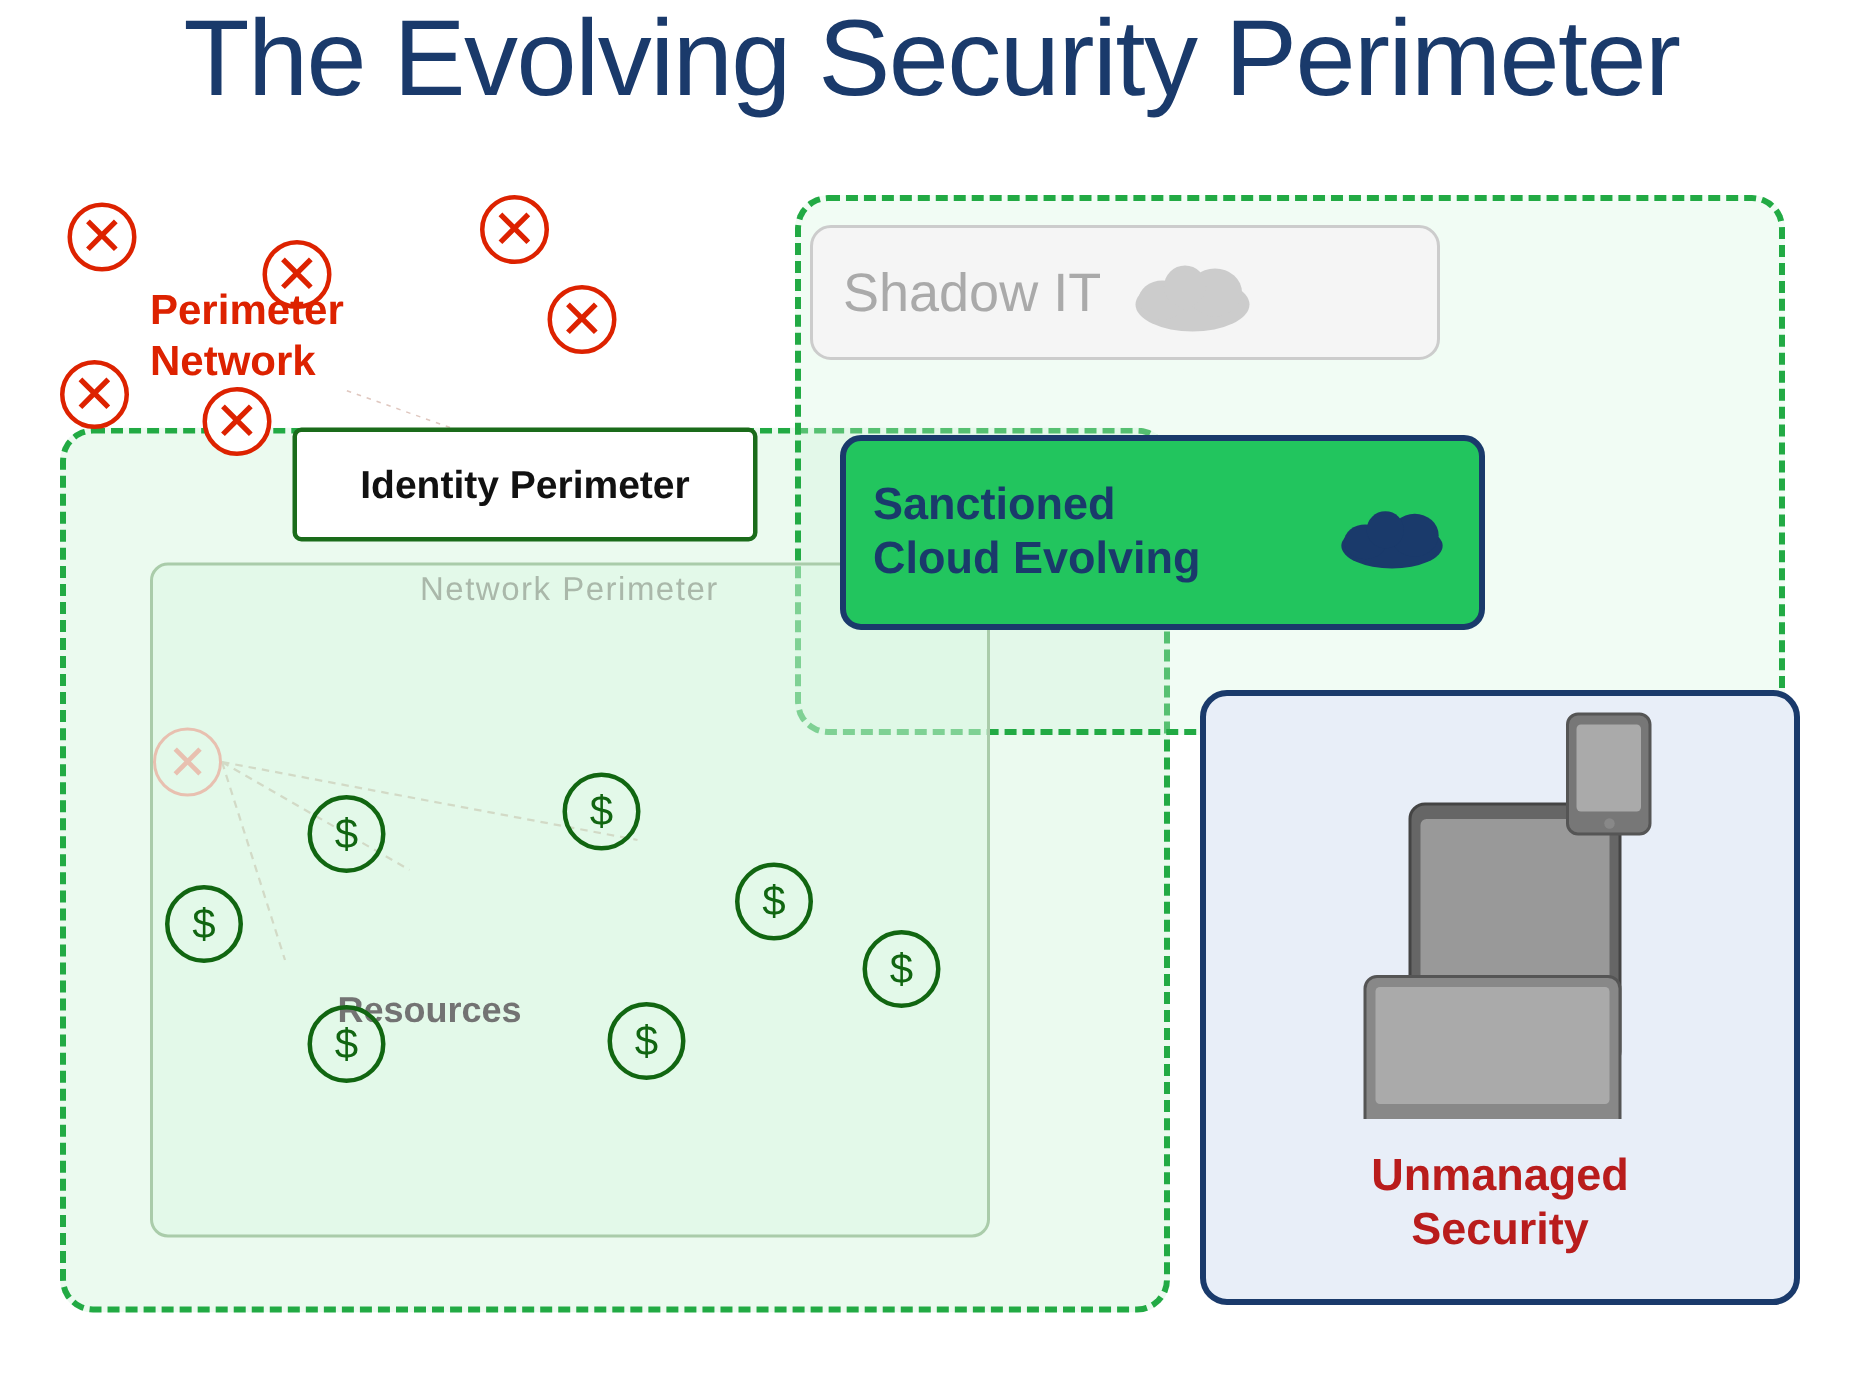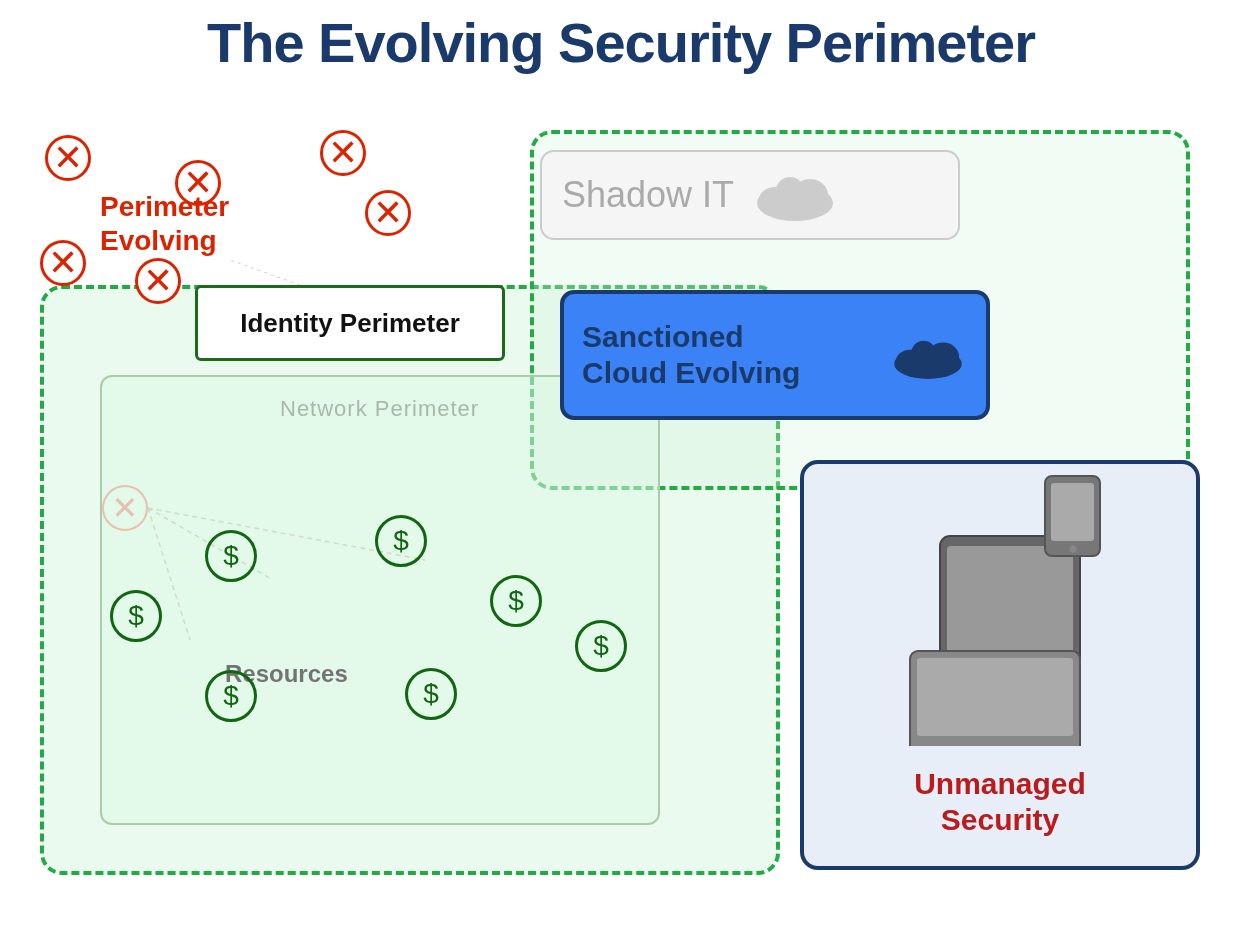--- a/index.html
+++ b/index.html
@@ -7,24 +7,24 @@
       width: 1242px;
       height: 932px;
       background: #ffffff;
       font-family: 'Segoe UI', Arial, sans-serif;
       overflow: hidden;
       position: relative;
     }
 
     .page-title {
       text-align: center;
-      font-size: 56px;
-      font-weight: 700;
+      font-size: 72px;
+      font-weight: 400;
       color: #1a3a6b;
-      padding-top: 12px;
+      padding-top: 0;
       letter-spacing: -1px;
       line-height: 1.1;
     }
 
     .diagram-area {
       position: absolute;
       top: 130px;
       left: 30px;
       width: 1182px;
       height: 785px;
@@ -67,21 +67,20 @@
     }
 
     .network-perimeter-label {
       position: absolute;
       top: 250px;
       left: 250px;
       font-size: 22px;
       color: #aab8aa;
       font-weight: 400;
       letter-spacing: 1px;
-      margin-top: 16px;
     }
 
     
     .identity-perimeter-box {
       position: absolute;
       top: 155px;
       left: 165px;
       width: 310px;
       height: 76px;
       border: 3px solid #1a6b1a;
@@ -122,21 +121,21 @@
 
     
     .sanctioned-box {
       position: absolute;
       top: 160px;
       left: 530px;
       width: 430px;
       height: 130px;
       border: 4px solid #1a3a6b;
       border-radius: 14px;
-      background: #3b82f6;
+      background: #22c55e;
       display: flex;
       align-items: center;
       padding: 12px 18px;
       gap: 14px;
     }
 
     .sanctioned-label {
       font-size: 30px;
       font-weight: 700;
       color: #1a3a6b;
@@ -346,21 +345,21 @@
   <div class="threats-area">
 
     <div class="threat-icon" style="top:5px;left:15px;">✕</div>
     <div class="threat-icon" style="top:30px;left:145px;">✕</div>
     <div class="threat-icon" style="top:0px;left:290px;">✕</div>
     <div class="threat-icon" style="top:110px;left:10px;">✕</div>
     <div class="threat-icon" style="top:128px;left:105px;">✕</div>
     <div class="threat-icon" style="top:60px;left:335px;">✕</div>
     <div class="threats-label">
       <span>Perimeter</span><br>
-      <span>Evolving</span>
+      <span>Network</span>
     </div>
   </div>
 
   <div class="faded-x">✕</div>
 
   <div class="resources-label">Resources</div>
 
   <div class="dollar-icon" style="top:460px;left:80px;">$</div>
   <div class="dollar-icon" style="top:400px;left:175px;">$</div>
   <div class="dollar-icon" style="top:385px;left:345px;">$</div>

